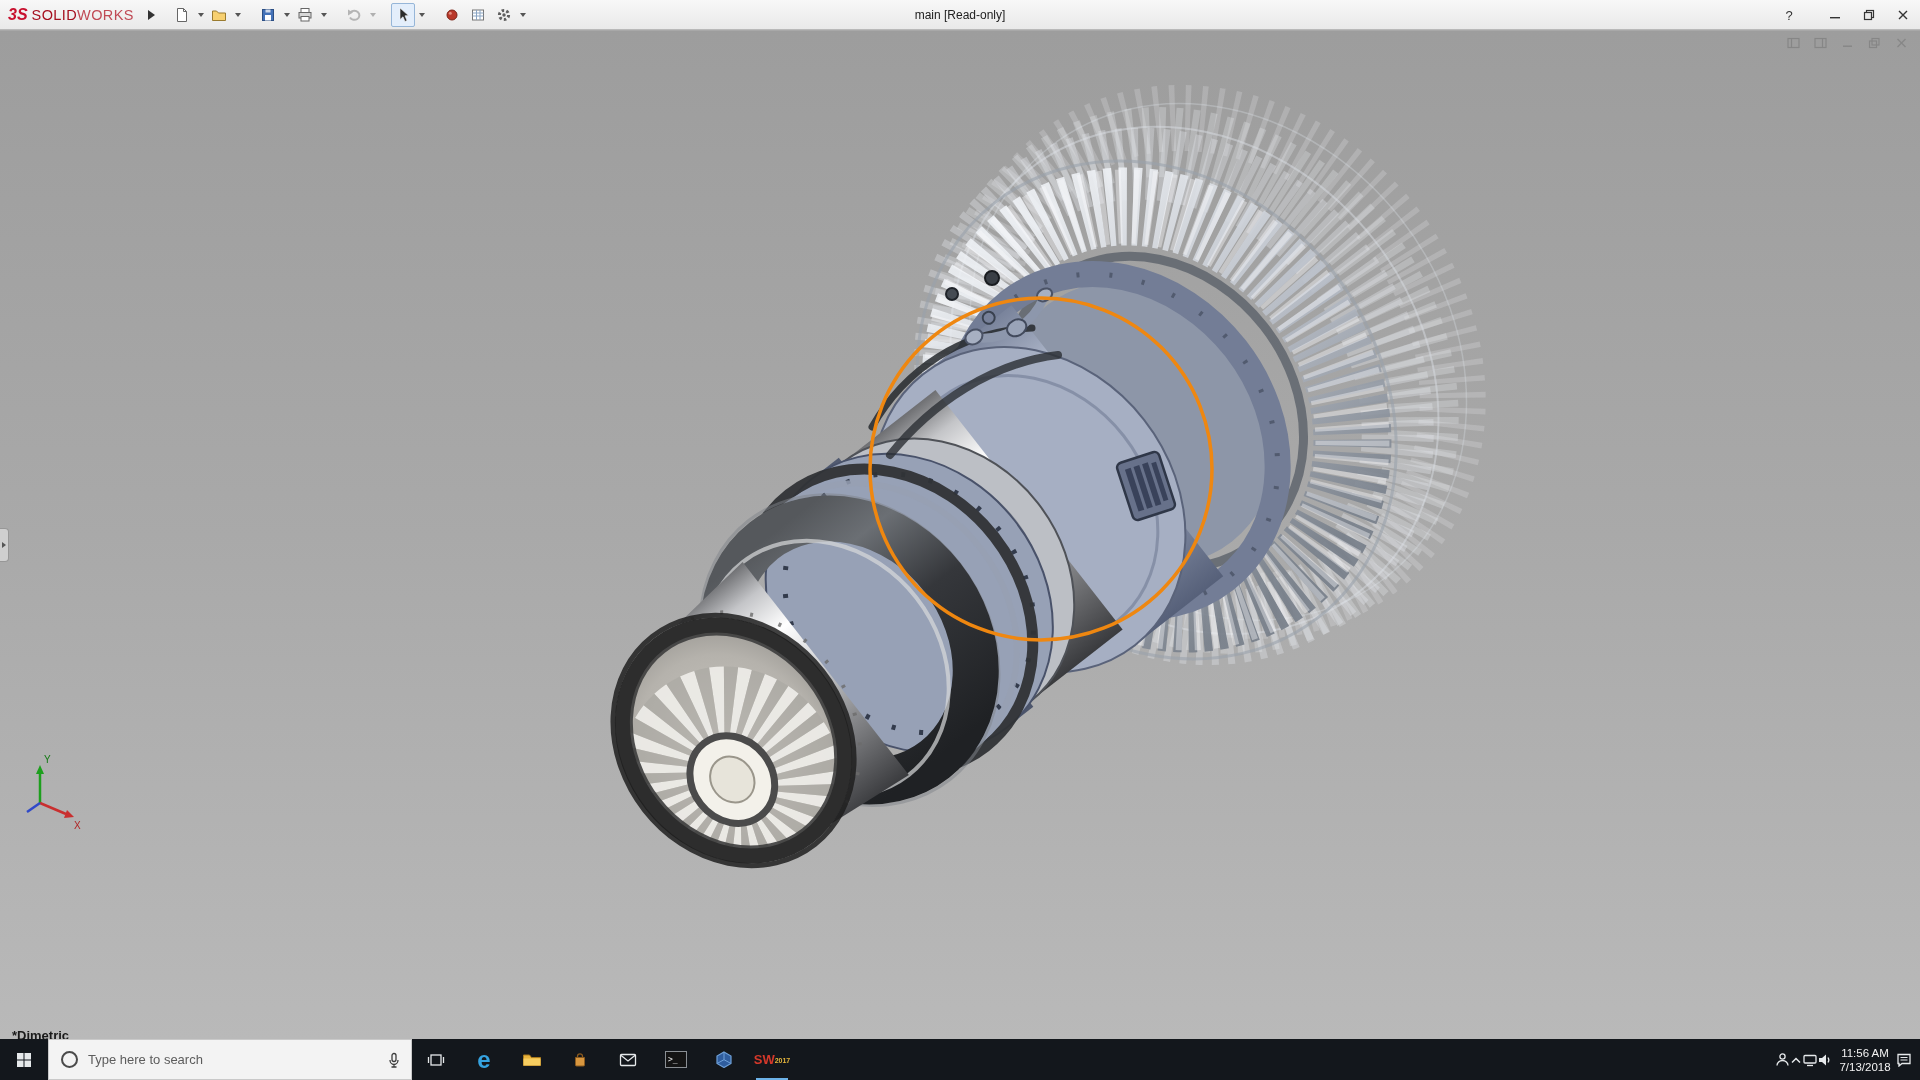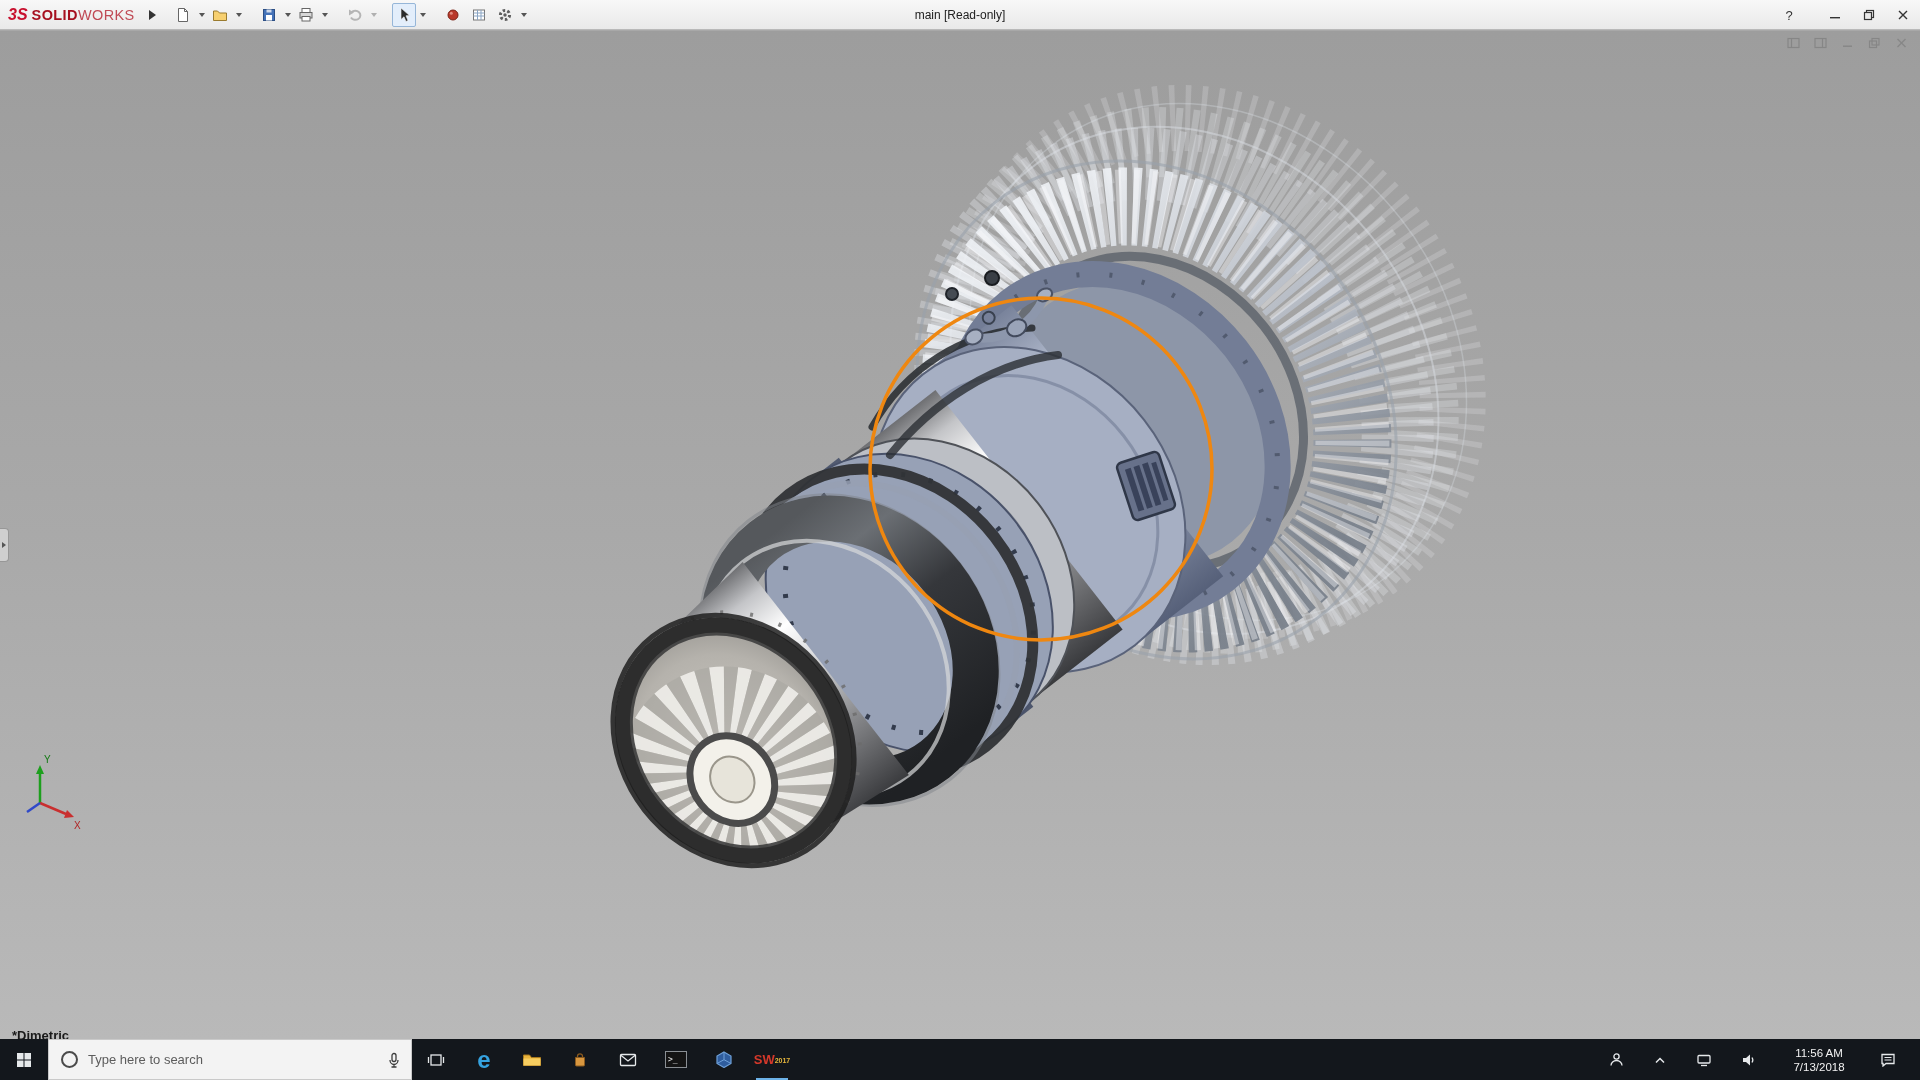--- a/index.html
+++ b/index.html
@@ -6,21 +6,21 @@
   html,body { width:1920px; height:1080px; overflow:hidden;
     font-family:"Liberation Sans", sans-serif; background:#a8a8a8; }
   .root { position:relative; width:1920px; height:1080px; }
 
   
   .titlebar { position:absolute; top:0; left:0; right:0; height:30px;
     background:linear-gradient(#f8f8f8,#e9e9e9); border-bottom:1px solid #b9b9b9;
     display:flex; align-items:center; z-index:30; }
   .logo { display:flex; align-items:baseline; margin-left:8px; white-space:nowrap; }
   .logo-mark { color:#c8102e; font-weight:bold; font-style:italic; font-size:16px; margin-right:4px; }
-  .logo-solid { color:#a6101f; font-weight:bold; font-size:14.5px; letter-spacing:.4px;text-align:right; }
+  .logo-solid { color:#a6101f; font-weight:normal; font-size:14.5px; letter-spacing:.4px;text-align:right; }
   .logo-works { color:#c04a55; font-weight:normal; font-size:14.5px; letter-spacing:.4px; }
   .tb-expand { width:0; height:0; border:5px solid transparent; border-left:7px solid #333;
     margin:0 10px 0 14px; }
   .tools { display:flex; align-items:center; gap:2px; }
   .tool { display:flex; align-items:center; padding:3px 3px; border:1px solid transparent; border-radius:2px; }
   .tool.active { background:#e3eefb; border:1px solid #96b6d8; }
   .dd { width:0; height:0; border:3px solid transparent; border-top:4px solid #555; margin:4px 1px 0 2px; }
   .dd.dis { border-top-color:#b0b0b0; }
   .tool-gap { width:10px; }
   .title-center { position:absolute; left:50%; top:0; transform:translateX(-50%);
@@ -49,21 +49,21 @@
   .mic { margin-right:10px; }
   .tb-app { width:48px; display:flex; flex-direction:column; align-items:center; justify-content:center; position:relative; }
   .tb-app.running::after { content:""; position:absolute; bottom:0; left:8px; right:8px; height:2px; background:#6cb2e8; }
   .edge-e { font-size:24px; font-weight:bold; color:#35a3e0; line-height:1; }
   .cmd-box { width:22px; height:17px; background:#141414; border:1px solid #8a8f94;
     display:flex; align-items:center; justify-content:flex-start; }
   .cmd-box span { font-family:"DejaVu Sans Mono", monospace; font-size:8px; color:#e8e8e8; margin-left:2px; }
   .sw-badge { display:flex; flex-direction:row; align-items:center; line-height:1; }
   .sw-badge .sw { font-size:13px; font-weight:800; color:#d4382a; }
   .sw-badge .yr { font-size:7px; font-weight:bold; color:#e7b73c; margin-top:1px; }
-  .tb-right { margin-left:auto; display:flex; align-items:center; gap:30px; padding-right:24px; }
+  .tb-right { margin-left:auto; display:flex; align-items:center; gap:0; padding-right:8px; }
   .clock { text-align:center; color:#f2f2f2; font-size:11.5px; line-height:14px; min-width:62px; }
 </style>
 </head>
 <body>
 
 <div class="root">
 
   <div class="titlebar">
     <div class="logo">
       <span class="logo-mark">3S</span>

